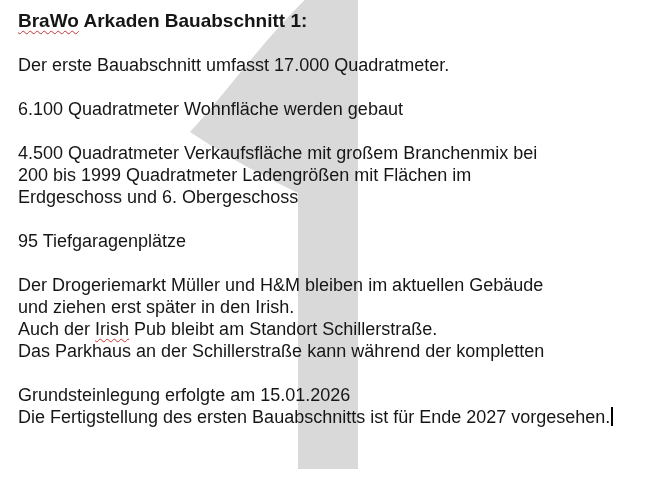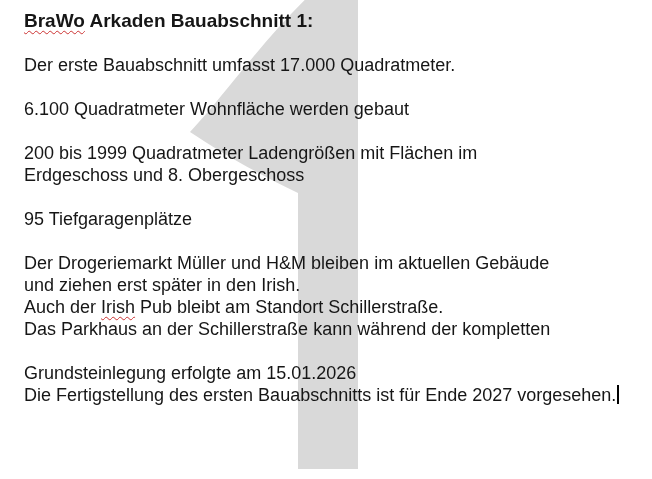--- a/index.html
+++ b/index.html
@@ -18,21 +18,21 @@
     position: absolute;
     left: 0;
     top: 0;
     width: 652px;
     height: 479px;
     z-index: 0;
     pointer-events: none;
   }
   .content {
     position: absolute;
-    left: 24px;
+    left: 18px;
     top: 10px;
     right: 6px;
     z-index: 1;
     font-size: 18px;
     line-height: 22px;
     color: #161616;
     white-space: nowrap;
   }
   .para {
     margin: 0 0 22px 0;
@@ -80,22 +80,23 @@
     <div class="para bold">
       <div class="line"><span class="misspelled" style="text-decoration-color: rgb(204, 51, 51);">BraWo</span><span> Arkaden Bauabschnitt 1:</span></div>
     </div>
     <div class="para">
       <div class="line"><span>Der erste Bauabschnitt umfasst 17.000 Quadratmeter.</span></div>
     </div>
     <div class="para">
       <div class="line"><span>6.100 Quadratmeter Wohnfläche werden gebaut</span></div>
     </div>
     <div class="para">
+      <div class="line"><span>4.500 Quadratmeter Verkaufsfläche mit großem Branchenmix bei</span></div>
       <div class="line"><span>200 bis 1999 Quadratmeter Ladengrößen mit Flächen im</span></div>
-      <div class="line"><span>Erdgeschoss und 8. Obergeschoss</span></div>
+      <div class="line"><span>Erdgeschoss und 6. Obergeschoss</span></div>
     </div>
     <div class="para">
       <div class="line"><span>95 Tiefgaragenplätze</span></div>
     </div>
     <div class="para">
       <div class="line"><span>Der Drogeriemarkt Müller und H&amp;M bleiben im aktuellen Gebäude</span></div>
       <div class="line"><span>und ziehen erst später in den Irish.</span></div>
       <div class="line"><span>Auch der </span><span class="misspelled" style="text-decoration-color: rgb(204, 51, 51);">Irish</span><span> Pub bleibt am Standort Schillerstraße.</span></div>
       <div class="line"><span>Das Parkhaus an der Schillerstraße kann während der kompletten</span></div>
     </div>

